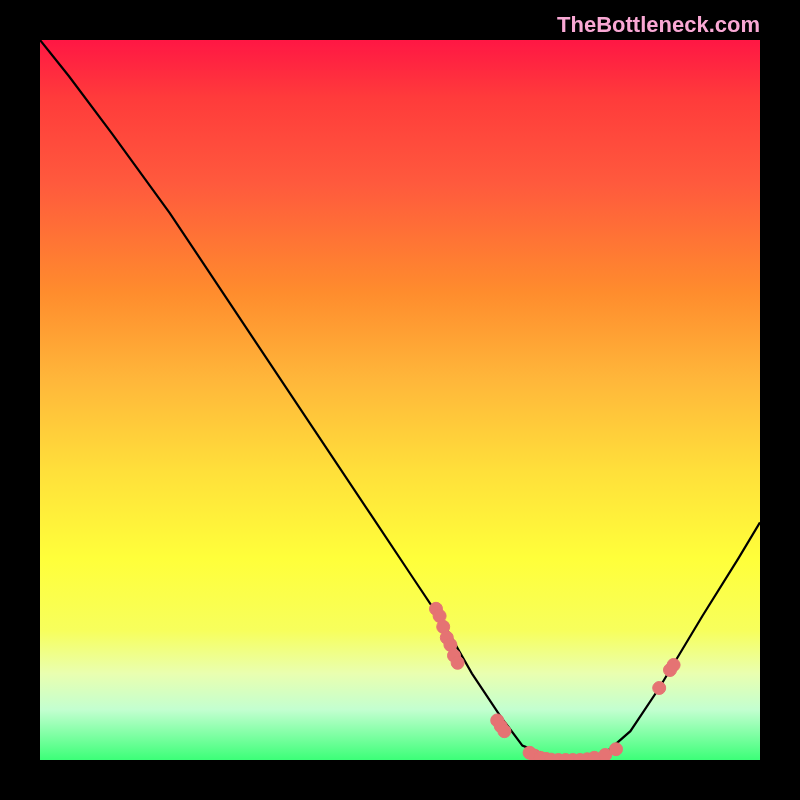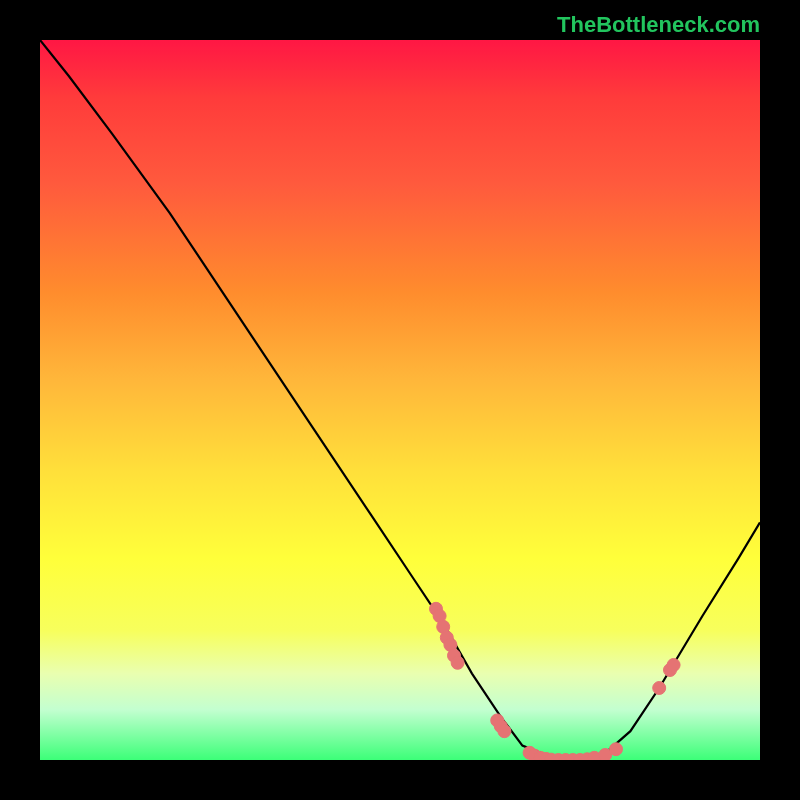--- a/index.html
+++ b/index.html
@@ -38,21 +38,21 @@
       #3cff78 100%
     );
   }
   
   .watermark {
     position: absolute;
     top: 12px;
     right: 40px;
     font-size: 22px;
     font-weight: 600;
-    color: #22c55e;
+    color: #f9a8d4;
     letter-spacing: 0;
   }
   
   svg.overlay {
     position: absolute;
     left: 40px;
     top: 40px;
     width: 720px;
     height: 720px;
   }

